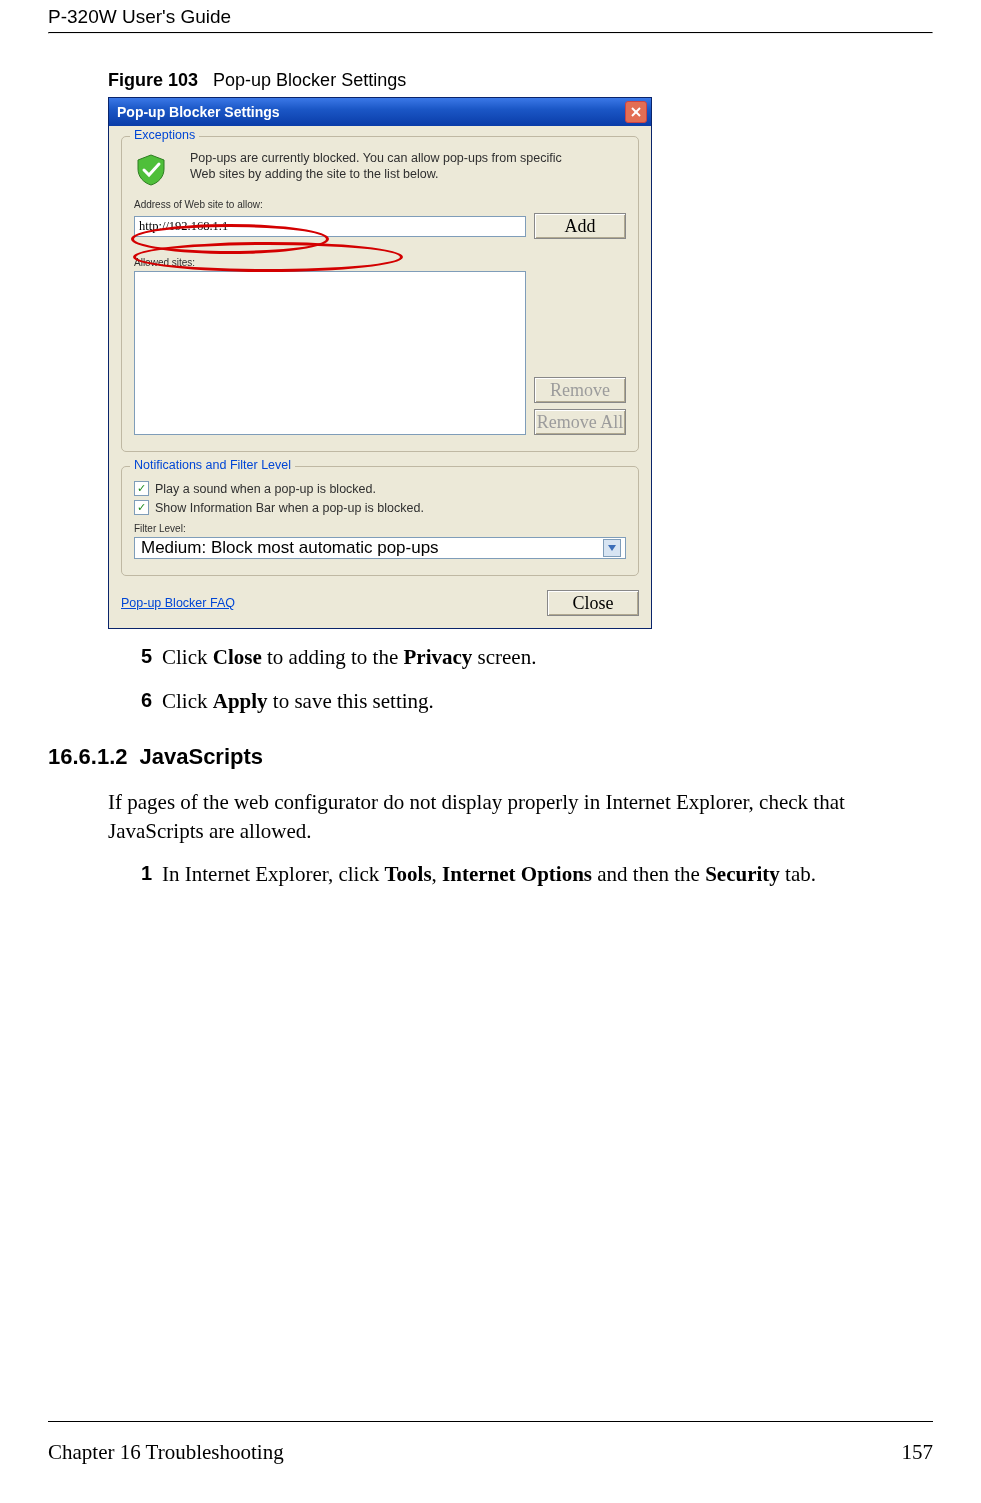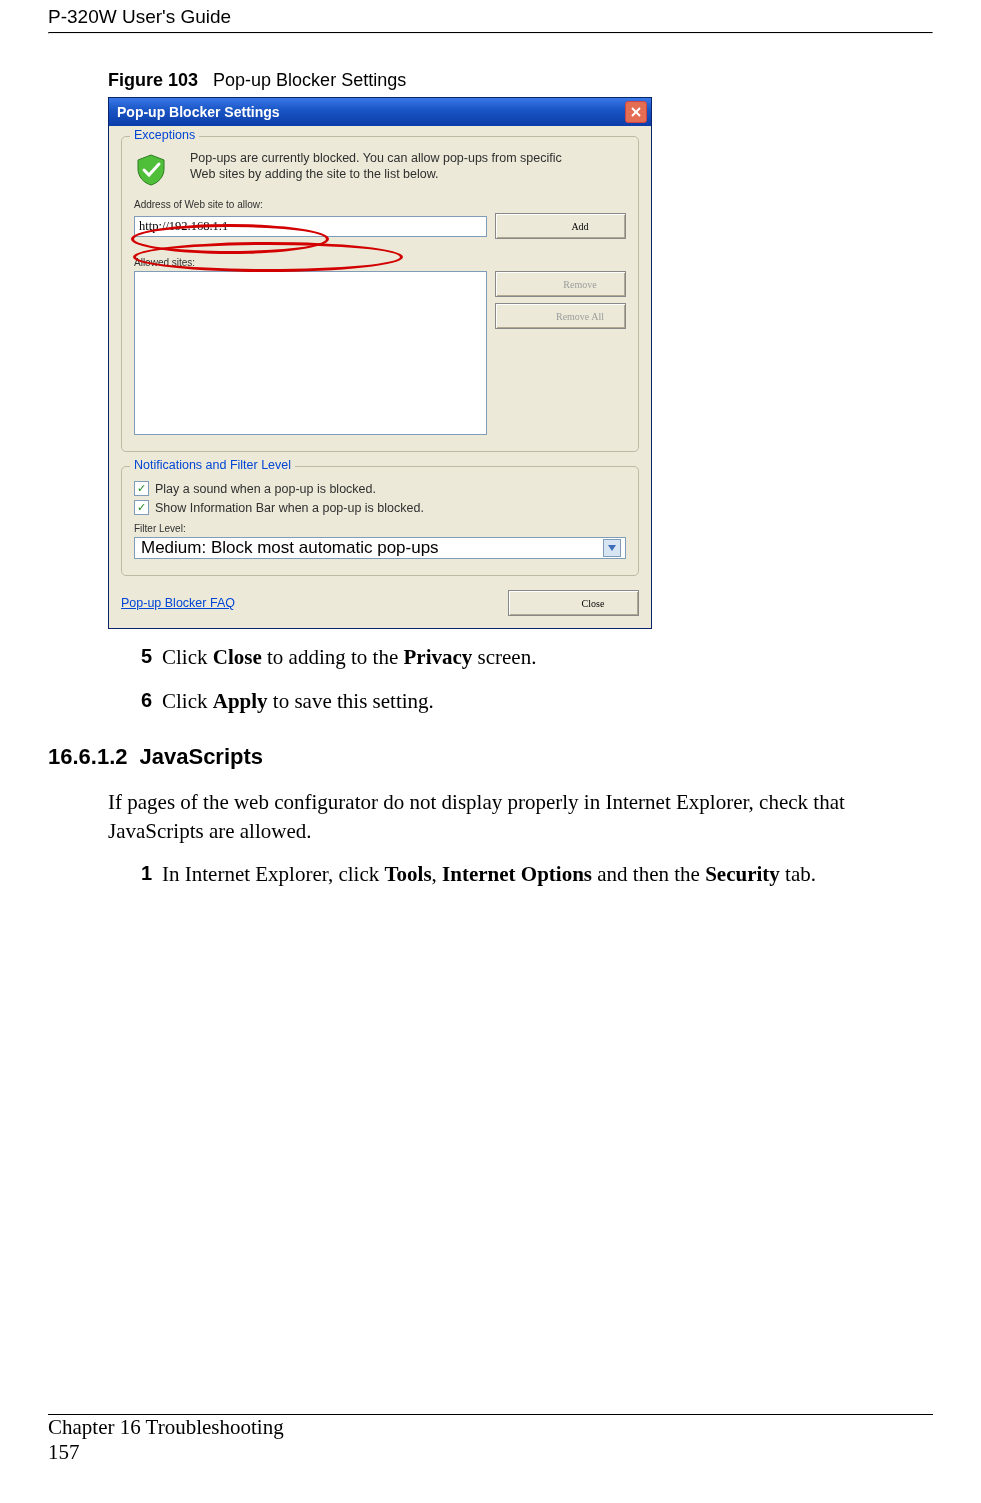--- a/index.html
+++ b/index.html
@@ -141,40 +141,39 @@
       align-items: center;
       justify-content: center;
     }
     .xp-button {
       width: 90px;
       height: 24px;
       background: #ECE9D8;
       border: 1px solid #888;
       box-shadow: inset 1px 1px 0 #fff, inset -1px -1px 0 #b0a890;
       font-family: Tahoma;
-      font-size: 10px;
+      font-size: 18px;
       text-align: center;
       display: flex;
       align-items: center;
       justify-content: center;
-      padding-left: 39px;
     }
     .xp-button.disabled { color: #9c9c9c; }
     .listbox {
       height: 162px;
       border: 1px solid #7F9DB9;
       background: white;
       margin-top: 3px;
     }
     .list-side {
       display: flex;
       gap: 8px;
     }
     .list-side .listbox-col { flex: 1; }
-    .list-side .btn-col { display: flex; flex-direction: column; gap: 6px; margin-top: 3px;}
+    .list-side .btn-col { display: flex; flex-direction: column; gap: 6px; margin-top: 3px; justify-content: flex-end;}
     .checkbox-row {
       display: flex;
       align-items: center;
       gap: 6px;
       font-size: 12.5px;
       margin-top: 4px;
       color: #2f2f2f;
     }
     .xp-check {
       width: 13px;
@@ -236,23 +235,22 @@
       margin: 18px 0 4px 0;
     }
     .footer {
       position: absolute;
       bottom: 38px;
       left: 48px;
       right: 48px;
       border-top: 1.5px solid black;
       display: flex;
       justify-content: space-between;
-      padding-top: 0;
+      padding-top: 18px;
       font-size: 21px;
-      flex-direction: column;
     }
     .footer .chapter { }
     .footer .pagenum { }
     .ell1 { left: 9px; top: 87px; width: 192px; height: 24px; }
     .ell2 { left: 11px; top: 105px; width: 264px; height: 24px; }
     .exceptions-box { position: relative; }
   </style>
 </head>
 <body>
 

